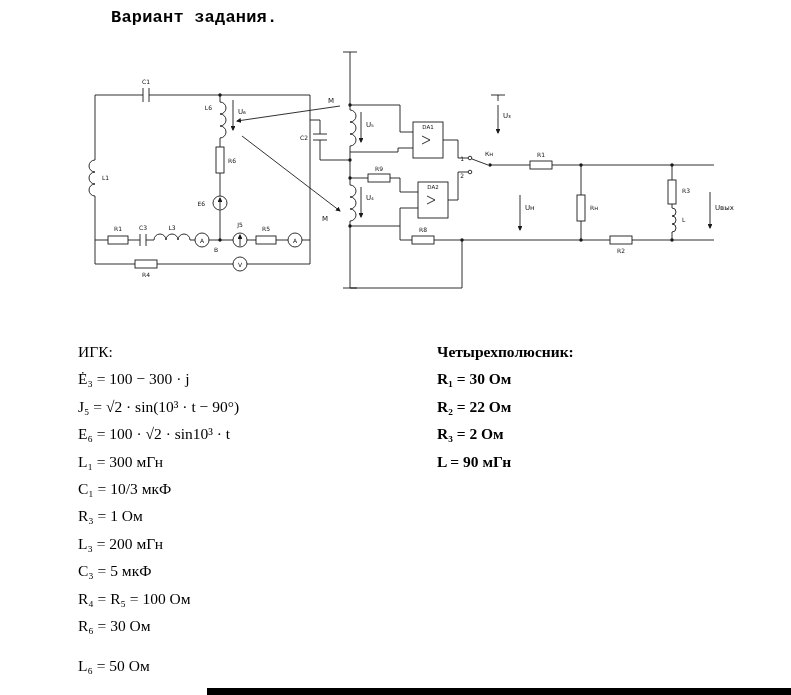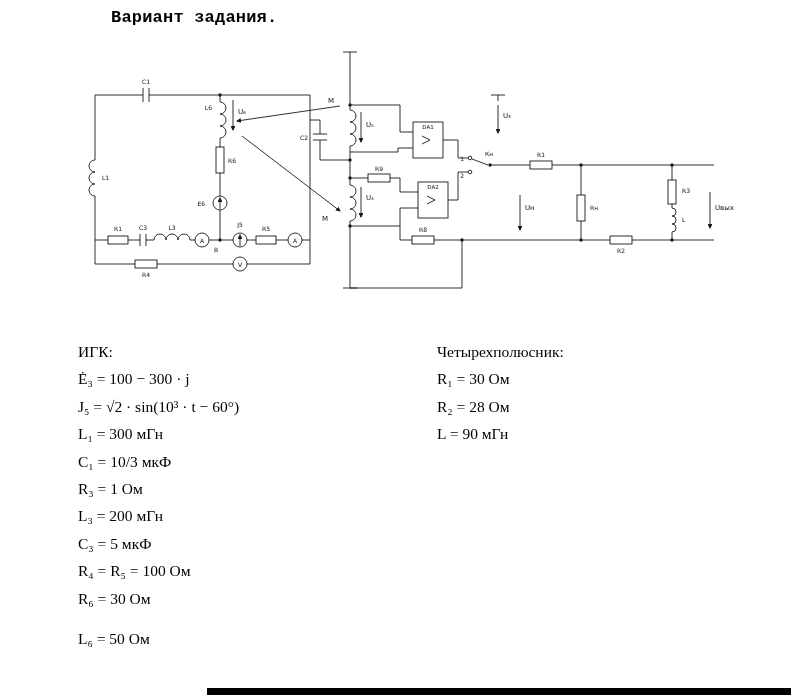--- a/index.html
+++ b/index.html
@@ -9,21 +9,21 @@
     font-family:"Liberation Serif","DejaVu Serif",serif;
   }
   .title {
     position:absolute; left:79px; top:8px;
     font-family:Liberation Mono, monospace;
     font-weight:bold; font-size:17px; letter-spacing:.2px;margin-left:32px;
   }
   .schem { position:absolute; left:0; top:0; }
   .col { position:absolute; top:338px; font-size:15.5px; }
   .col-left  { left:78px;  }
-  .col-right { left:437px; }
+  .col-right { left:437px;font-weight:bold; }
   .f { height:27.4px; line-height:27.4px; white-space:nowrap; }
   .f.gap { margin-top:13px; }
   .bottom-bar { position:absolute; left:207px; top:688px; width:584px; height:7px; background:#000; }
   svg text { font-family:"DejaVu Sans","Liberation Sans",sans-serif; font-size:6px; fill:#111; }
   svg text.u { font-size:7px; }
   svg text.inbox { font-size:5.5px; }
 </style>
 </head>
 <body>
 
@@ -169,31 +169,33 @@
     <text x="682" y="193">R3</text>
     <text x="682" y="222">L</text>
     <text x="621" y="253" text-anchor="middle">R2</text>
     <text class="u" x="715" y="210">Uвых</text>
   </g>
 </svg>
 
 <div class="col col-left">
   <div class="f">ИГК:</div>
   <div class="f">Ė₃ = 100 − 300 · j</div>
-  <div class="f">J₅ = √2 · sin(10³ · t − 60°)</div>
+  <div class="f">J₅ = √2 · sin(10³ · t − 90°)</div>
+  <div class="f">E₆ = 100 · √2 · sin10³ · t</div>
   <div class="f">L₁ = 300 мГн</div>
   <div class="f">C₁ = 10/3 мкФ</div>
   <div class="f">R₃ = 1 Ом</div>
   <div class="f">L₃ = 200 мГн</div>
   <div class="f">C₃ = 5 мкФ</div>
   <div class="f">R₄ = R₅ = 100 Ом</div>
   <div class="f">R₆ = 30 Ом</div>
   <div class="f gap">L₆ = 50 Ом</div>
 </div>
 
 <div class="col col-right">
   <div class="f">Четырехполюсник:</div>
   <div class="f">R₁ = 30 Ом</div>
-  <div class="f">R₂ = 28 Ом</div>
+  <div class="f">R₂ = 22 Ом</div>
+  <div class="f">R₃ = 2 Ом</div>
   <div class="f">L = 90 мГн</div>
 </div>
 
 <div class="bottom-bar"></div>
 
 </body></html>

